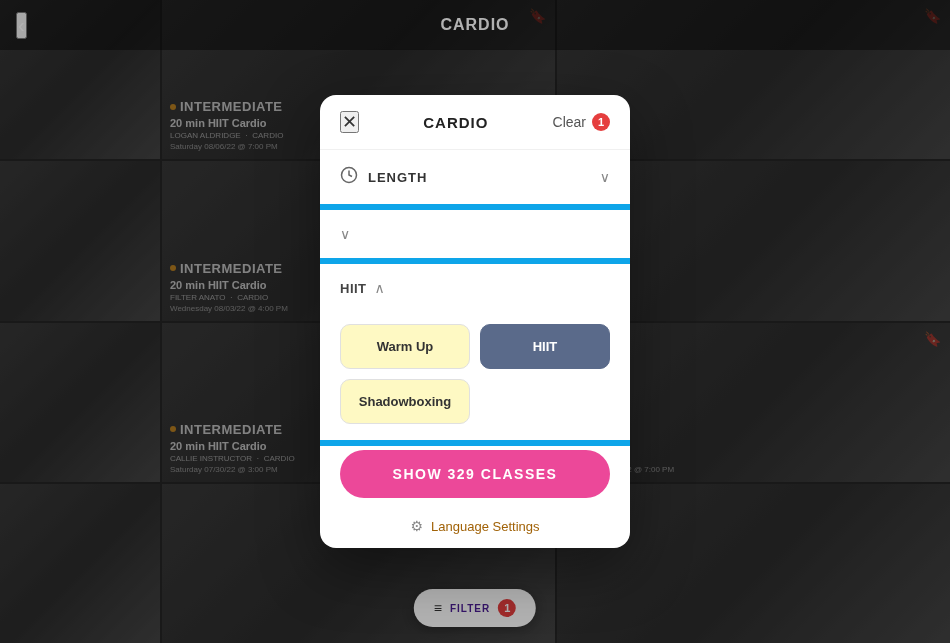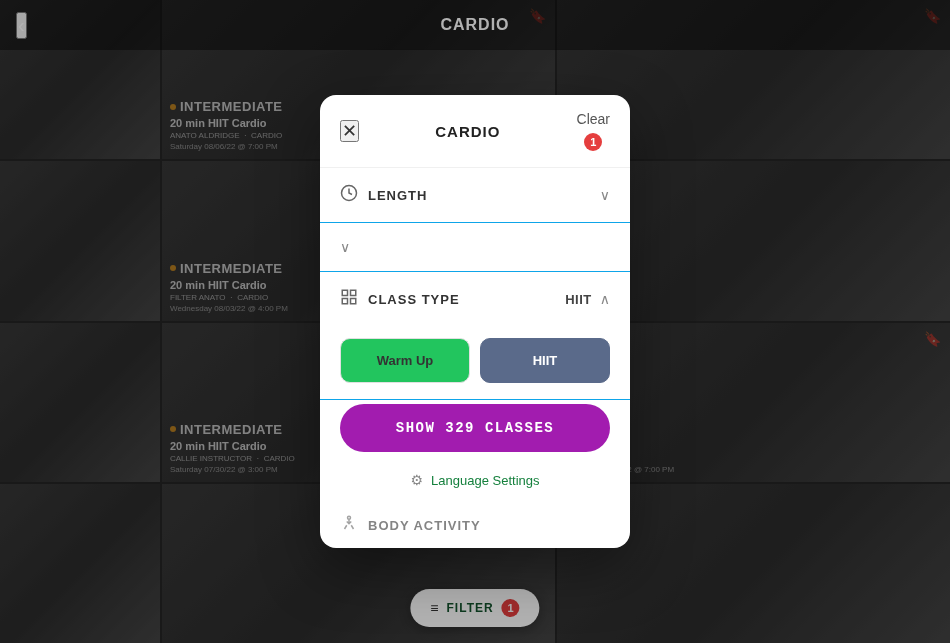--- a/index.html
+++ b/index.html
@@ -127,24 +127,24 @@
       border-radius: 25px;
       padding: 10px 20px;
       display: flex;
       align-items: center;
       gap: 8px;
       box-shadow: 0 2px 12px rgba(0,0,0,0.3);
       cursor: pointer;
     }
 
     .filter-bar-label {
-      font-size: 12px;
+      font-size: 10px;
       font-weight: 600;
       letter-spacing: 1px;
-      color: #14532d;
+      color: #4c1d95;
     }
 
     .filter-badge {
       background: #e53e3e;
       color: #fff;
       border-radius: 50%;
       width: 18px;
       height: 18px;
       display: flex;
       align-items: center;
@@ -199,21 +199,20 @@
     }
 
     .modal-clear-btn {
       display: flex;
       align-items: center;
       gap: 6px;
       cursor: pointer;
       color: #555;
       font-size: 14px;
       font-weight: 500;
-      flex-direction: column;
     }
 
     .modal-clear-badge {
       background: #e53e3e;
       color: #fff;
       border-radius: 50%;
       width: 18px;
       height: 18px;
       display: flex;
       align-items: center;
@@ -222,21 +221,21 @@
       font-weight: 700;
     }
 
     .modal-body {
       flex: 1;
       overflow-y: auto;
     }
 
     
     .filter-section {
-      border-bottom: 1px solid #0ea5e9;
+      border-bottom: 6px solid #0ea5e9;
     }
 
     .filter-section-header {
       display: flex;
       align-items: center;
       justify-content: space-between;
       padding: 16px 20px;
       cursor: pointer;
     }
 
@@ -286,59 +285,58 @@
 
     .class-type-btn {
       border: 1.5px solid #e0e0e0;
       border-radius: 10px;
       padding: 14px 10px;
       text-align: center;
       font-size: 13px;
       font-weight: 600;
       color: #333;
       cursor: pointer;
-      background: #22c55e;
+      background: #fef9c3;
     }
 
     .class-type-btn.active {
       background: #5a6a8a;
       border-color: #5a6a8a;
       color: #fff;
     }
 
     
     .show-classes-btn {
       margin: 4px 20px 16px;
-      background: #a21caf;
+      background: #ec4899;
       color: #fff;
       border: none;
       border-radius: 30px;
       padding: 16px;
       font-size: 14px;
       font-weight: 700;
       letter-spacing: 1.5px;
       cursor: pointer;
       width: calc(100% - 40px);
       text-align: center;
-      font-family: Liberation Mono, monospace;
     }
 
     
     .language-settings {
       display: flex;
       align-items: center;
       justify-content: center;
       gap: 8px;
       padding: 4px 20px 14px;
       cursor: pointer;
     }
 
     .language-settings-text {
       font-size: 13px;
-      color: #15803d;
+      color: #a16207;
     }
 
     
     .filter-section-partial {
       padding: 12px 20px;
       display: flex;
       align-items: center;
       gap: 10px;
       opacity: 0.6;
     }
@@ -351,21 +349,21 @@
   <div class="bg-card"></div>
 
   <div class="bg-card">
     <div class="bg-card-content">
       <div class="card-badge">
         <span class="badge-dot"></span>
         <span>INTERMEDIATE</span>
       </div>
       <div class="card-title">20 min HIIT Cardio</div>
       <div class="card-meta">
-        <span>ANATO ALDRIDGE</span>
+        <span>LOGAN ALDRIDGE</span>
         &nbsp;·&nbsp;
         <span>CARDIO</span>
       </div>
       <div class="card-date">Saturday 08/06/22 @ 7:00 PM</div>
     </div>
     <span class="bookmark-icon">🔖</span>
   </div>
 
   <div class="bg-card">
     <span class="bookmark-icon">🔖</span>
@@ -470,58 +468,39 @@
         <div class="filter-section-header">
           <div class="filter-section-right">
             <span class="chevron-icon">∨</span>
           </div>
         </div>
       </div>
 
       
       <div class="filter-section">
         <div class="filter-section-header">
-          <div class="filter-section-left">
-            <span class="filter-section-icon">
-              <svg width="18" height="18" viewBox="0 0 24 24" fill="none" stroke="#666" stroke-width="2">
-                <rect x="3" y="3" width="7" height="7"></rect>
-                <rect x="14" y="3" width="7" height="7"></rect>
-                <rect x="3" y="14" width="7" height="7"></rect>
-                <rect x="14" y="14" width="7" height="7"></rect>
-              </svg>
-            </span>
-            <span class="filter-section-label">CLASS TYPE</span>
-          </div>
           <div class="filter-section-right">
             <span class="filter-section-value">HIIT</span>
             <span class="chevron-icon">∧</span>
           </div>
         </div>
 
         <div class="class-type-grid">
           <button class="class-type-btn">Warm Up</button>
           <button class="class-type-btn active">HIIT</button>
+          <button class="class-type-btn">Shadowboxing</button>
         </div>
       </div>
 
       
       <button class="show-classes-btn">SHOW 329 CLASSES</button>
 
       
       <div class="language-settings">
         <span style="color:#888; font-size:14px;">⚙</span>
         <span class="language-settings-text">Language Settings</span>
       </div>
 
       
-      <div class="filter-section-partial">
-        <span>
-          <svg width="18" height="18" viewBox="0 0 24 24" fill="none" stroke="#666" stroke-width="2">
-            <circle cx="12" cy="5" r="2"></circle>
-            <path d="M12 7v6M9 10l3 3 3-3M6 20l3-5M18 20l-3-5"></path>
-          </svg>
-        </span>
-        <span class="filter-section-label">BODY ACTIVITY</span>
-      </div>
 
     </div>
   </div>
 </div>
 
 </body></html>

